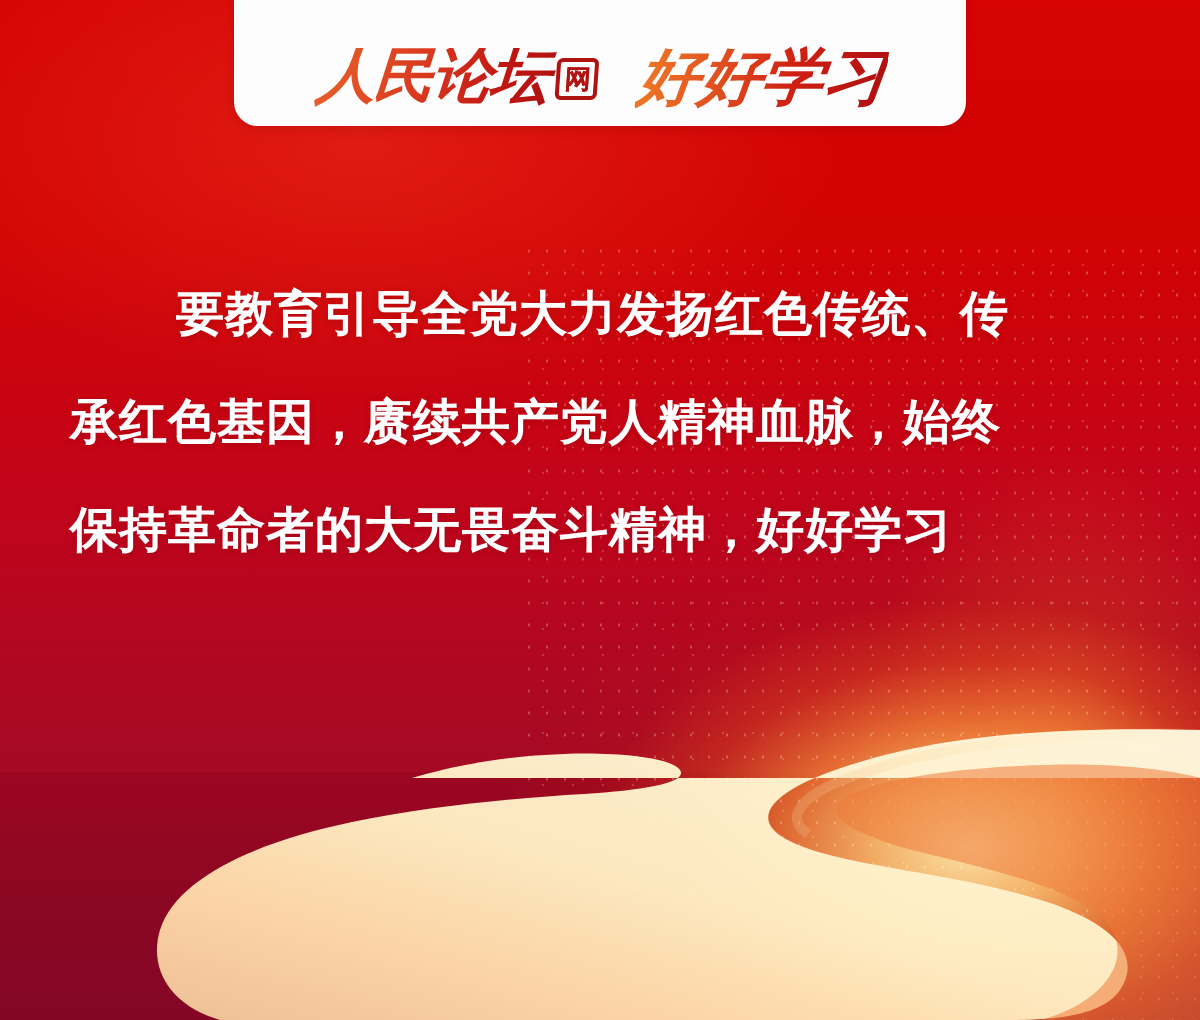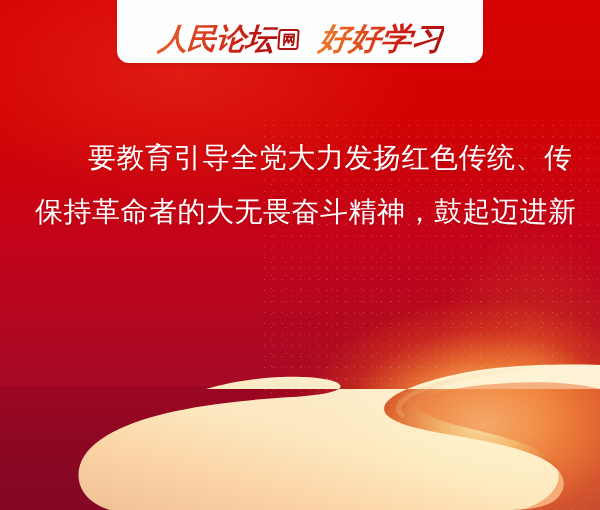--- a/index.html
+++ b/index.html
@@ -131,22 +131,22 @@
   }
 
   
   .quote{
     position:absolute;
     left:35px; top:131px;
     width:538px;
   }
   .quote-line{
     color:#ffffff;
-    font-size:28px;
-    font-weight:400;
+    font-size:24px;
+    font-weight:700;
     line-height:54px;
     letter-spacing:.5px;
     white-space:nowrap;
     text-shadow:0 1px 3px rgba(120,0,0,.30);
   }
   .quote-line.indent{ padding-left:53px; }
 </style>
 </head>
 <body>
 
@@ -207,16 +207,17 @@
       <div class="logo-brand">
         <span>人民论坛</span>
         <span class="logo-net">网</span>
       </div>
       <div class="logo-slogan">好好学习</div>
     </div>
   </div>
 
   <div class="quote">
     <div class="quote-line indent">要教育引导全党大力发扬红色传统、传</div>
-    <div class="quote-line">保持革命者的大无畏奋斗精神，鼓起迈进新</div>
+    <div class="quote-line">承红色基因，赓续共产党人精神血脉，始终</div>
+    <div class="quote-line">保持革命者的大无畏奋斗精神，好好学习</div>
   </div>
 
 </div>
 
 </body></html>

